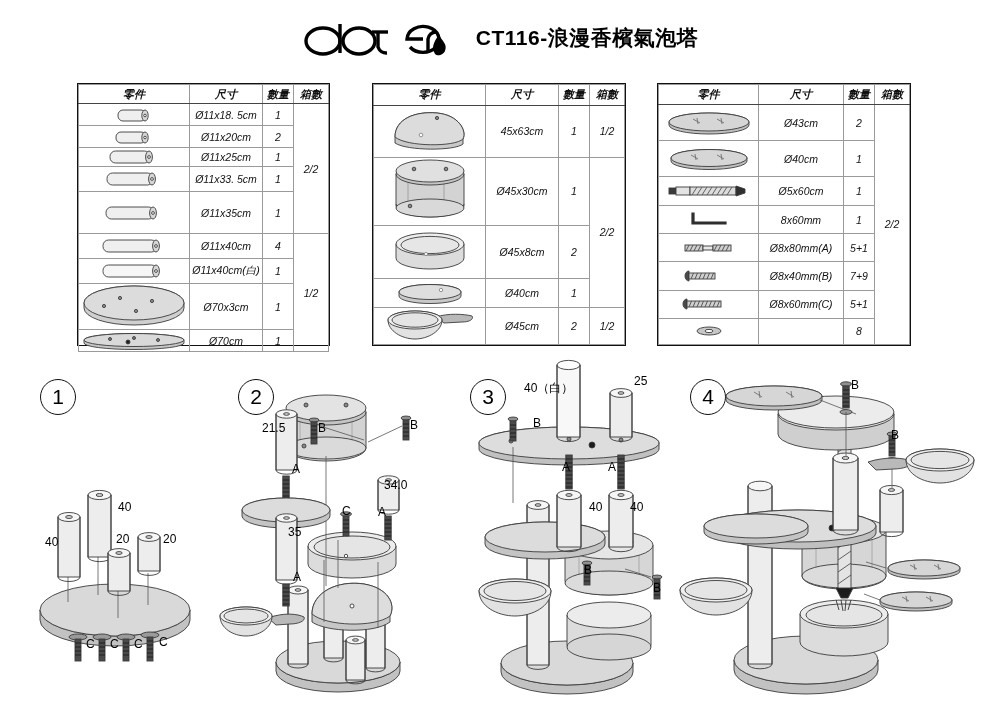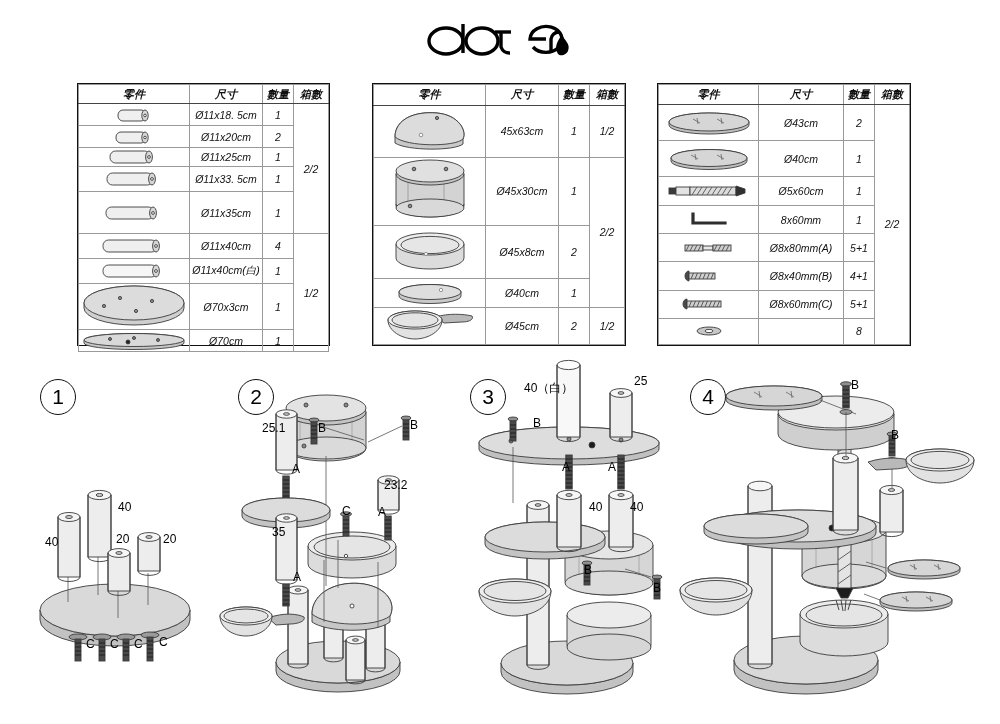--- a/index.html
+++ b/index.html
@@ -56,20 +56,21 @@
         <path d="M38 8 L38 37"></path>
         <ellipse cx="57" cy="25" rx="16" ry="13"></ellipse>
         <path d="M76 16 L76 31 a9 9 0 0 0 9 6"></path>
         <path d="M70 16 L86 16"></path>
         <path d="M108 31 a16 13 0 1 0 -3 -8 L 121 23"></path>
         <path d="M126 37 L126 23 a8 8 0 0 1 8 -7"></path>
       </g>
       <path d="M133 38 C128 30 134 24 137 18 C139 25 146 27 143 35 C142 38 136 41 133 38 Z" fill="#000"></path>
     </svg>
   </div>
+  <div id="product-title">CT116-浪漫香檳氣泡塔</div>
 </div>
 
 <div class="parts-table tbl1">
   <table>
     <tbody>
         <tr class="hdr">
       <th>零件</th>
       <th class="c-size">尺寸</th>
       <th class="c-qty">數量</th>
       <th class="c-box">箱數</th>
@@ -376,21 +377,21 @@
       <td class="cell-part">
         <svg width="92" height="16" viewBox="0 0 92 16">
               <g class="dg">
           <path d="M26 3 a4 5 0 0 0 0 10 z" fill="#4a4a4a"></path>
           <rect x="26" y="5" width="26" height="6" fill="#cfcfcf"></rect>
           <path d="M28 11 l2.5 -6 M32 11 l2.5 -6 M36 11 l2.5 -6 M40 11 l2.5 -6 M44 11 l2.5 -6 M48 11 l2.5 -6" stroke="#4a4a4a"></path>
               </g>
             </svg>
       </td>
       <td class="c-size">Ø8x40mm(B)</td>
-      <td class="c-qty">4+1</td>
+      <td class="c-qty">7+9</td>
     </tr>
     <tr style="height:27px">
       <td class="cell-part">
         <svg width="92" height="16" viewBox="0 0 92 16">
               <g class="dg">
           <path d="M24 3 a4 5 0 0 0 0 10 z" fill="#4a4a4a"></path>
           <rect x="24" y="5" width="34" height="6" fill="#cfcfcf"></rect>
           <path d="M26 11 l2.5 -6 M30 11 l2.5 -6 M34 11 l2.5 -6 M38 11 l2.5 -6 M42 11 l2.5 -6 M46 11 l2.5 -6 M50 11 l2.5 -6 M54 11 l2.5 -6" stroke="#4a4a4a"></path>
               </g>
             </svg>
@@ -607,28 +608,28 @@
       <path class="leader" d="M174 36 L140 52"></path>
 
       <g transform="translate(118,124)">
           <ellipse cx="0" cy="0" rx="5.5" ry="2.2" fill="#8f8f8f"></ellipse>
         <rect x="-3" y="2" width="6" height="20" fill="#4a4a4a"></rect>
         <path d="M-3 6 h6 M-3 10 h6 M-3 14 h6 M-3 18 h6" stroke="#1c1c1c"></path>
         </g>
     </g>
   </svg>
 </div>
-<div class="lbl" style="left:262px;top:421px">25.1</div>
+<div class="lbl" style="left:262px;top:421px">21.5</div>
 <div class="lbl" style="left:318px;top:421px">B</div>
 <div class="lbl" style="left:410px;top:418px">B</div>
 <div class="lbl" style="left:292px;top:462px">A</div>
-<div class="lbl" style="left:384px;top:478px">23.2</div>
+<div class="lbl" style="left:384px;top:478px">34.0</div>
 <div class="lbl" style="left:342px;top:504px">C</div>
 <div class="lbl" style="left:378px;top:505px">A</div>
-<div class="lbl" style="left:272px;top:525px">35</div>
+<div class="lbl" style="left:288px;top:525px">35</div>
 <div class="lbl" style="left:293px;top:570px">A</div>
 
 <div class="step-badge" style="left:470px;top:379px">
   <span>3</span>
 </div>
 <div class="step" style="left:465px;top:385px">
   <svg width="230" height="325" viewBox="0 0 230 325">
     <g class="dg">
 
       <path d="M36 278 a66 22 0 0 0 132 0 l0 9 a66 22 0 0 1 -132 0 z" fill="#c2c2c2"></path>

